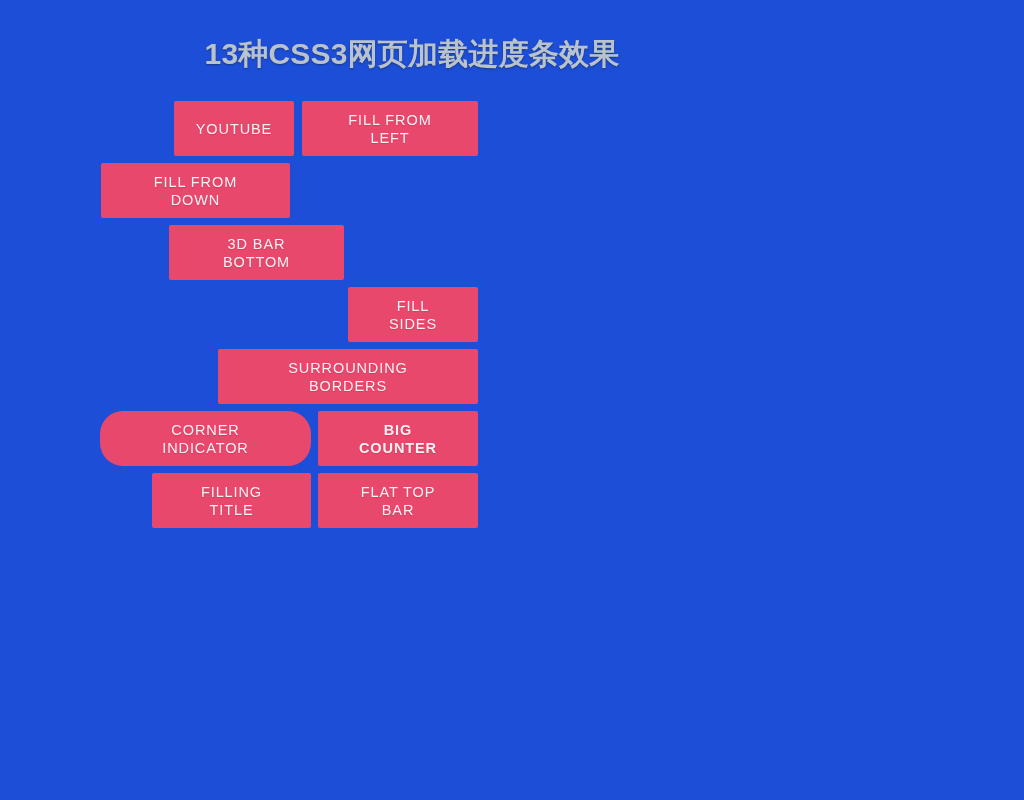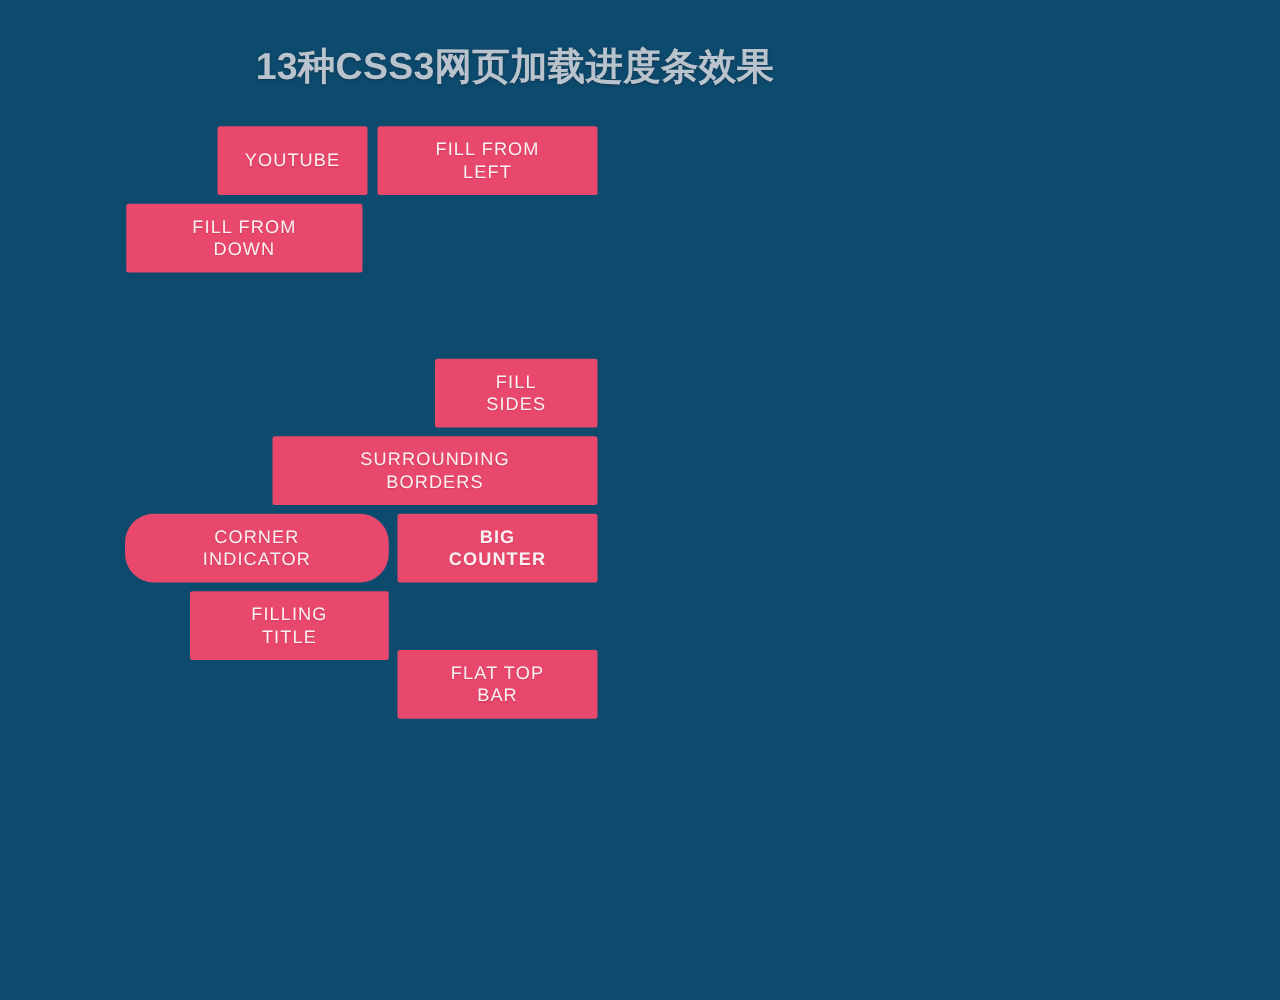--- a/index.html
+++ b/index.html
@@ -14,21 +14,21 @@
   body {
     background: #4a5a6e;
     font-family: "Liberation Sans", "DejaVu Sans", sans-serif;
     -webkit-font-smoothing: antialiased;
   }
 
   .page {
     position: relative;
     width: 1024px;
     height: 800px;
-    background: #0c4a6e;
+    background: #1d4ed8;
   }
 
   
   .page-title {
     position: absolute;
     left: 0;
     top: 33px;
     width: 824px;
     text-align: center;
     font-size: 30px;
@@ -78,27 +78,29 @@
 <div class="page">
 
   <h1 class="page-title">13种CSS3网页加载进度条效果</h1>
 
   <div class="demo-grid">
       <button class="demo-btn" style="left: 174px; top: 101px; width: 120px; height: 55px;">YOUTUBE</button>
       <button class="demo-btn" style="left: 302px; top: 101px; width: 176px; height: 55px;">FILL FROM
 LEFT</button>
       <button class="demo-btn" style="left: 101px; top: 163px; width: 189px; height: 55px;">FILL FROM
 DOWN</button>
+      <button class="demo-btn" style="left: 169px; top: 225px; width: 175px; height: 55px;">3D BAR
+BOTTOM</button>
       <button class="demo-btn" style="left: 218px; top: 349px; width: 260px; height: 55px;">SURROUNDING
 BORDERS</button>
       <button class="demo-btn" style="left: 348px; top: 287px; width: 130px; height: 55px;">FILL
 SIDES</button>
       <button class="demo-btn" style="left: 100px; top: 411px; width: 211px; height: 55px; border-radius: 23px;">CORNER
 INDICATOR</button>
       <button class="demo-btn" style="left: 318px; top: 411px; width: 160px; height: 55px; font-weight: bold;">BIG
 COUNTER</button>
       <button class="demo-btn" style="left: 152px; top: 473px; width: 159px; height: 55px;">FILLING
 TITLE</button>
-      <button class="demo-btn" style="left: 318px; top: 473px; width: 160px; height: 55px; margin-top: 47px;">FLAT TOP
+      <button class="demo-btn" style="left: 318px; top: 473px; width: 160px; height: 55px;">FLAT TOP
 BAR</button>
     </div>
 
 </div>
 
 </body></html>

